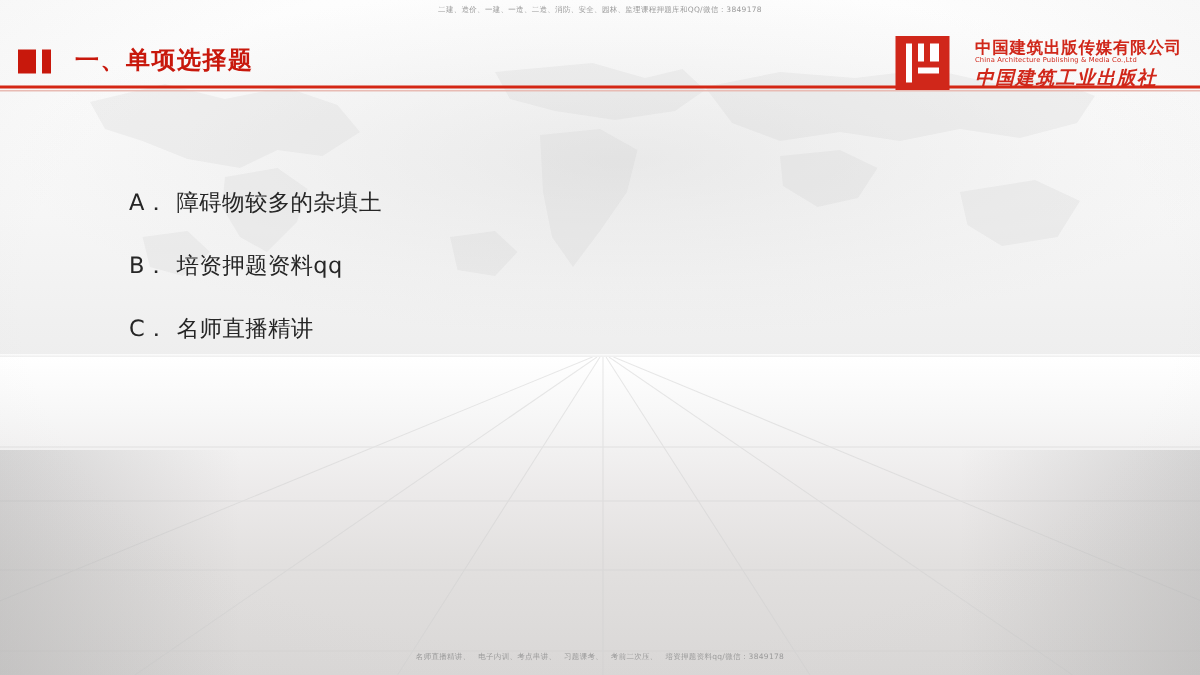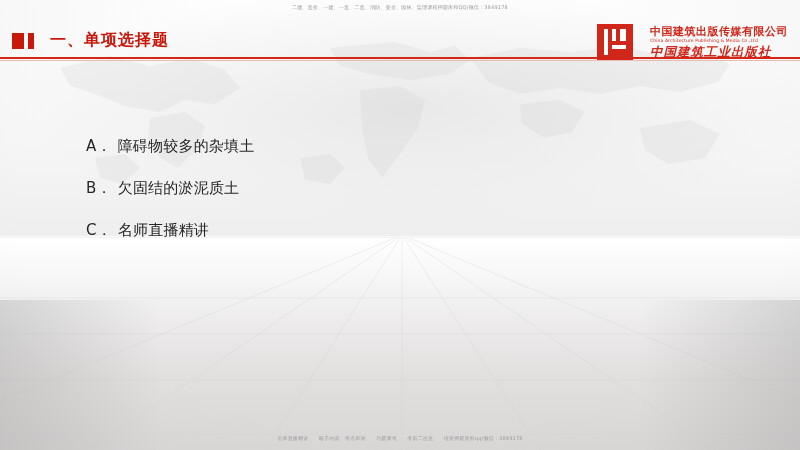--- a/index.html
+++ b/index.html
@@ -184,21 +184,21 @@
   .question-stem {
     position: absolute;
     left: 86px; top: 80px;
     font-size: 15px;
     color: #262626;
     white-space: nowrap;
     letter-spacing: 0.2px;
   }
   .options {
     position: absolute;
-    left: 86px; top: 125px;
+    left: 86px; top: 114px;
     width: 600px;
   }
   .option {
     font-size: 15px;
     color: #262626;
     letter-spacing: 0.2px;
     height: 42px;
     line-height: 42px;
     white-space: nowrap;
   }
@@ -288,21 +288,21 @@
       <div class="logo-cn2">中国建筑工业出版社</div>
     </div>
   </div>
 
 
   <div class="options">
     <div class="option">
       <span class="lbl">A．</span><span>障碍物较多的杂填土</span>
     </div>
     <div class="option">
-      <span class="lbl">B．</span><span>欠固结的淤泥质土</span>
+      <span class="lbl">B．</span><span>培资押题资料qq</span>
     </div>
     <div class="option">
       <span class="lbl">C．</span><span>名师直播精讲</span>
     </div>
   </div>
 
   <div class="bottom-strip">名师直播精讲、　电子内训、考点串讲、　习题课考、　考前二次压、　培资押题资料qq/微信：3849178</div>
 
 </div>
 

